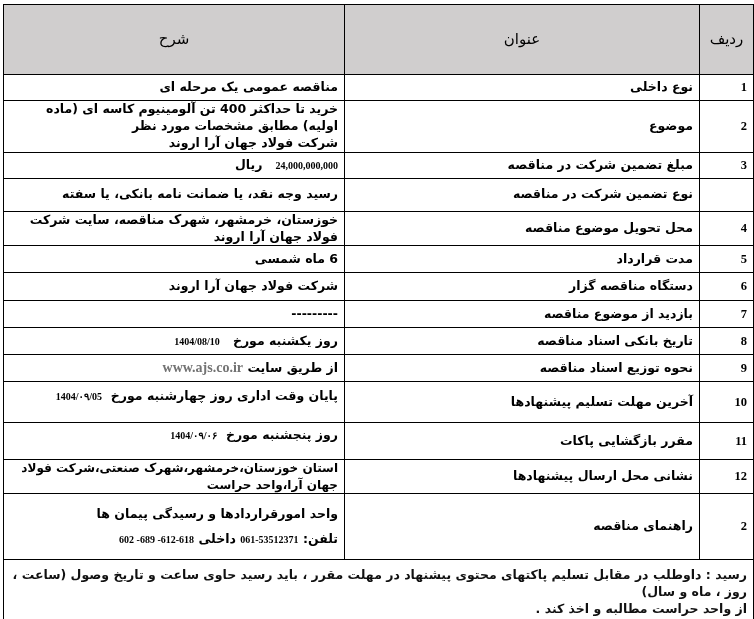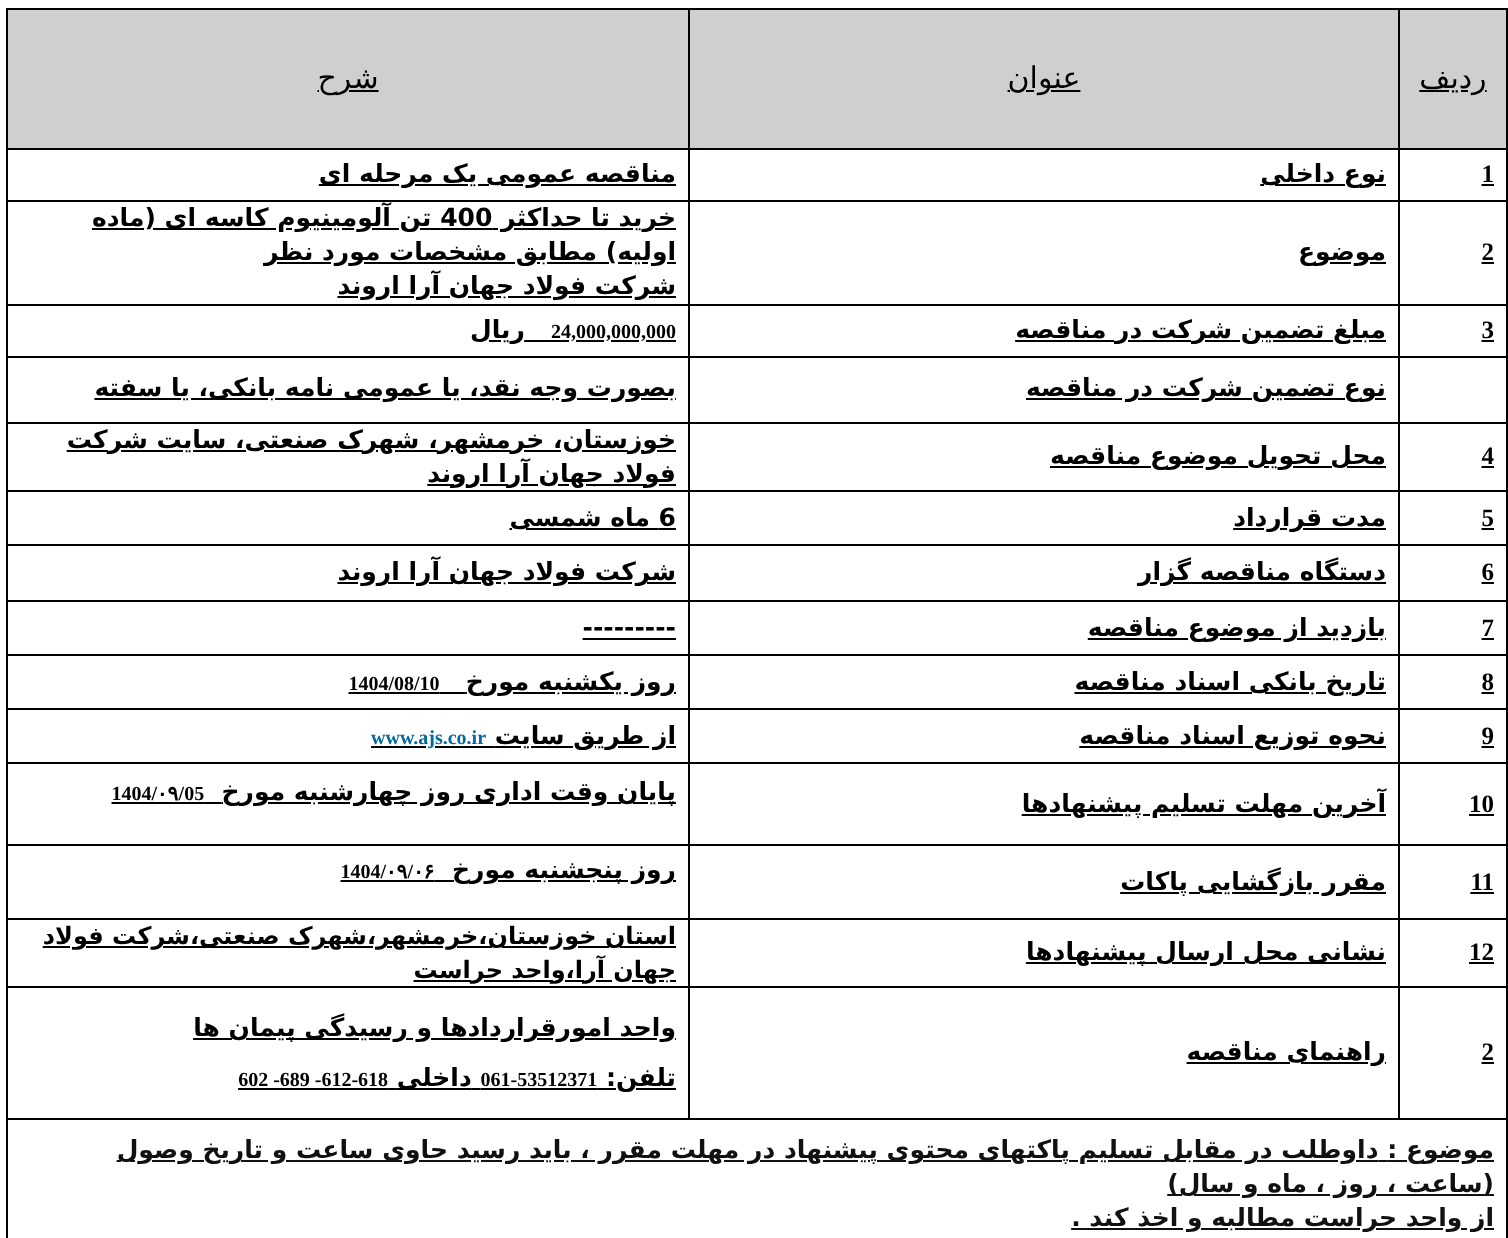--- a/index.html
+++ b/index.html
@@ -4,29 +4,29 @@
 <style>
   html, body { margin: 0; padding: 0; background: #ffffff; }
   body { width: 754px; height: 619px; position: relative; overflow: hidden;
          font-family: "DejaVu Sans", sans-serif; color: #000; }
   table.tender {
     position: absolute; left: 3px; top: 4px;
     width: 750px; border-collapse: collapse; direction: rtl; table-layout: fixed;
   }
   table.tender td, table.tender th {
     border: 1.5px solid #000; padding: 0 6px; vertical-align: middle;
-    font-size: 12.5px; font-weight: bold; line-height: 1.35; overflow: hidden; text-decoration: underline;
+    font-size: 12.5px; font-weight: bold; line-height: 1.35; overflow: hidden;
   }
   table.tender th { background: #d0cece; font-weight: normal; font-size: 15px; height: 69px; }
   col.c-row { width: 54px; }
   col.c-title { width: 355px; }
   col.c-desc { width: 341px; }
   td.num { font-family: "Liberation Serif", serif; font-size: 17px; font-weight: bold; }
   .ltr-num { font-family: "Liberation Serif", serif; font-weight: bold; font-size: 10px; direction: ltr; unicode-bidi: embed; }
-  .link { color: #0369a1; font-family: "Liberation Serif", serif; font-weight: bold; font-size: 10px; }
+  .link { color: #737373; font-family: "Liberation Serif", serif; font-weight: bold; font-size: 14px; }
   .line { display: block; }
   td.note {
     text-align: right; font-weight: normal; font-size: 12px; line-height: 2.2;
     padding: 6px 8px 4px 8px; color: #111;
   }
   .note-label { font-weight: bold; }
 </style>
 </head>
 <body>
 
@@ -63,27 +63,27 @@
     <td>مبلغ تضمین شرکت در مناقصه</td>
     <td>
       <span class="ltr-num">24,000,000,000</span>&nbsp;&nbsp;
       <span>ریال</span>
     </td>
   </tr>
 
   <tr style="height:33px">
     <td class="num"></td>
     <td>نوع تضمین شرکت در مناقصه</td>
-    <td>بصورت وجه نقد، یا عمومی نامه بانکی، یا سفته</td>
+    <td>رسید وجه نقد، یا ضمانت نامه بانکی، یا سفته</td>
   </tr>
 
   <tr style="height:28px">
     <td class="num">4</td>
     <td>محل تحویل موضوع مناقصه</td>
-    <td>خوزستان، خرمشهر، شهرک صنعتی، سایت شرکت فولاد جهان آرا اروند</td>
+    <td>خوزستان، خرمشهر، شهرک مناقصه، سایت شرکت فولاد جهان آرا اروند</td>
   </tr>
 
   <tr style="height:27px">
     <td class="num">5</td>
     <td>مدت قرارداد</td>
     <td>6 ماه شمسی</td>
   </tr>
 
   <tr style="height:28px">
     <td class="num">6</td>
@@ -148,19 +148,19 @@
         <span>تلفن:</span>
         <span class="ltr-num">061-53512371</span>
         <span>داخلی</span>
         <span class="ltr-num">602 -689 -612-618</span>
       </span>
     </td>
   </tr>
 
   <tr style="height:67px">
     <td class="note" colspan="3">
-      <span class="note-label">موضوع :</span>
+      <span class="note-label">رسید :</span>
       <span>داوطلب در مقابل تسلیم پاکتهای محتوی پیشنهاد در مهلت مقرر ، باید رسید حاوی ساعت و تاریخ وصول (ساعت ، روز ، ماه و سال)</span><br>
       <span>از واحد حراست مطالبه و اخذ کند .</span>
     </td>
   </tr>
 </tbody>
   </table>
 
 </body></html>

